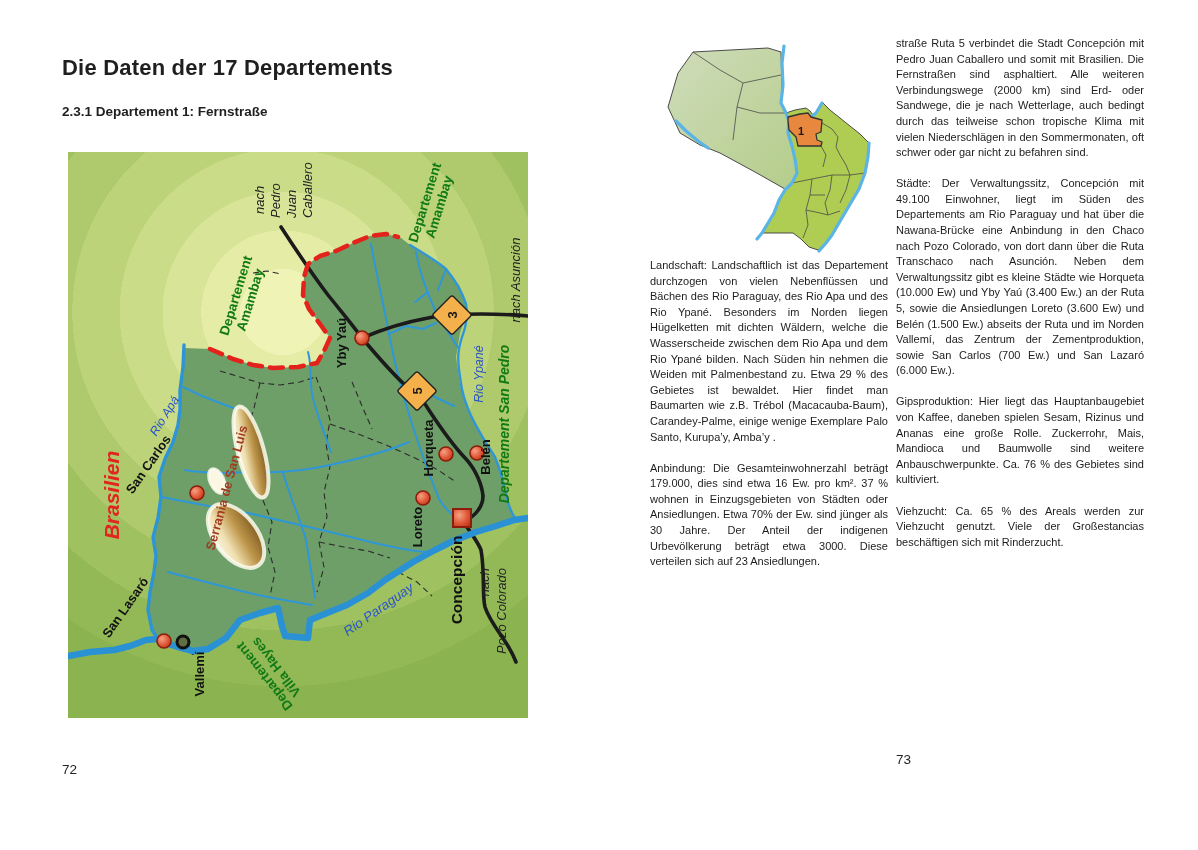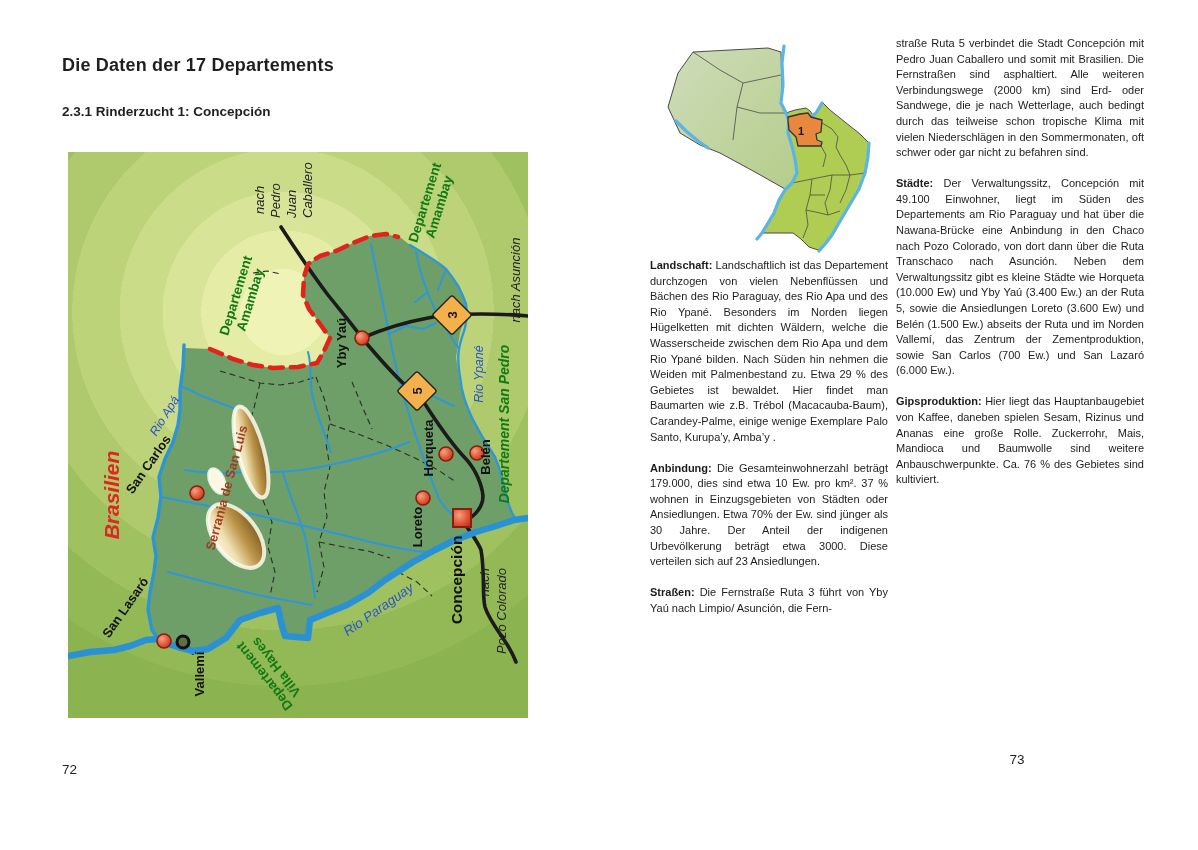--- a/index.html
+++ b/index.html
@@ -1,47 +1,47 @@
 <!DOCTYPE html>
 <html><head>
 <meta charset="utf-8">
 <style>
   html,body{margin:0;padding:0;background:#ffffff;}
   body{width:1198px;height:850px;position:relative;overflow:hidden;
        font-family:"Liberation Sans","DejaVu Sans",sans-serif;color:#1f1f1f;}
   .abs{position:absolute;}
-  #page-title{left:62px;top:55px;font-size:18px;font-weight:bold;letter-spacing:.2px;}
+  #page-title{left:62px;top:55px;font-size:22px;font-weight:bold;letter-spacing:.2px;}
   #page-subtitle{left:62px;top:104px;font-size:13.5px;font-weight:bold;}
   .pagenum{font-size:13.5px;color:#222;}
   #pagenum-left{left:62px;top:762px;}
-  #pagenum-right{left:896px;top:752px;width:242px;text-align:center;padding-right:6px;}
+  #pagenum-right{left:896px;top:752px;width:242px;text-align:left;padding-right:6px;}
   .bodycol{font-size:11px;line-height:15.6px;text-align:justify;color:#1c1c1c;}
   .bodycol p{margin:0 0 15.5px 0;}
-  .bodycol b{font-weight:bold;}
+  .bodycol b{font-weight:normal;}
   #col-middle{left:650px;top:258px;width:238px;}
   #col-right{left:896px;top:36px;width:248px;}
   #dept-map{left:68px;top:152px;}
   #inset-map{left:660px;top:25px;}
   svg text{font-family:"Liberation Sans","DejaVu Sans",sans-serif;}
   .town-label{font-size:13px;font-weight:bold;fill:#111;}
   .town-label-big{font-size:15.5px;font-weight:bold;fill:#111;}
   .dept-label{font-size:13.5px;font-weight:bold;fill:#117a15;}
   .dept-label-it{font-size:14px;font-weight:bold;font-style:italic;fill:#117a15;}
   .river-label{font-size:12.5px;font-style:italic;fill:#2a55c8;}
   .nach-label{font-size:13px;font-style:italic;fill:#222;}
   .serrania-label{font-size:13px;font-weight:bold;fill:#a03c20;}
   .brasilien-label{font-size:21px;font-weight:bold;font-style:italic;fill:#e12620;}
   .route-num{font-size:13px;font-weight:bold;fill:#1a1a1a;}
   .inset-num{font-size:11px;font-weight:bold;fill:#1a1a1a;}
 </style>
 </head>
 <body>
 
 <div class="abs" id="page-title">Die Daten der 17 Departements</div>
-<div class="abs" id="page-subtitle">2.3.1 Rinderzucht 1: Concepción</div>
+<div class="abs" id="page-subtitle">2.3.1 Departement 1: Fernstraße</div>
 
 <svg class="abs" id="dept-map" width="460" height="566" viewBox="0 0 460 566">
   <defs>
     <radialGradient id="bgGrad" gradientUnits="userSpaceOnUse" cx="215" cy="160" r="430">
       <stop offset="0%" stop-color="#eff3b6"></stop>
         <stop offset="10%" stop-color="#eff3b6"></stop>
       <stop offset="10%" stop-color="#e4eca6"></stop>
         <stop offset="19%" stop-color="#e4eca6"></stop>
       <stop offset="19%" stop-color="#d8e497"></stop>
         <stop offset="28%" stop-color="#d8e497"></stop>
@@ -245,23 +245,23 @@
     <path d="M16,96 L26,106 L38,116 L48,123"></path>
   </g>
   <path fill="#e8873e" stroke="#333" stroke-width="1.3" stroke-linejoin="round" d="
     M128,92 L140,89 L148,88 L151,92 L162,95 L161,107 L156,109 L157,115 L162,117 L161,121
     L138,121 L136,112 L129,105 L128,96 Z"></path>
   <text class="inset-num" x="141" y="110" text-anchor="middle">1</text>
 </svg>
 
 <div class="abs bodycol" id="col-middle">
   <p><b>Landschaft:</b> <span>Landschaftlich ist das Departement durchzogen von vielen Nebenflüssen und Bächen des Rio Paraguay, des Rio Apa und des Rio Ypané. Besonders im Norden liegen Hügelketten mit dichten Wäldern, welche die Wasserscheide zwischen dem Rio Apa und dem Rio Ypané bilden. Nach Süden hin nehmen die Weiden mit Palmenbestand zu. Etwa 29 % des Gebietes ist bewaldet. Hier findet man Baumarten wie z.B. Trébol (Macacauba-Baum), Carandey-Palme, einige wenige Exemplare Palo Santo, Kurupa’y, Amba’y .</span></p>
-  <p><b>Anbindung:</b> <span>Die Gesamteinwohnerzahl beträgt 179.000, dies sind etwa 10 Ew. pro km². 37 % wohnen in Einzugsgebieten von Städten oder Ansiedlungen. Etwa 70% der Ew. sind jünger als 30 Jahre. Der Anteil der indigenen Urbevölkerung beträgt etwa 3000. Diese verteilen sich auf 23 Ansiedlungen.</span></p>
-  <p><b>Straßen:</b> <span>Die Fernstraße Ruta 3 führt von Yby Yaú nach Limpio/ Asunción, die Fern-</span></p>
+  <p><b>Anbindung:</b> <span>Die Gesamteinwohnerzahl beträgt 179.000, dies sind etwa 16 Ew. pro km². 37 % wohnen in Einzugsgebieten von Städten oder Ansiedlungen. Etwa 70% der Ew. sind jünger als 30 Jahre. Der Anteil der indigenen Urbevölkerung beträgt etwa 3000. Diese verteilen sich auf 23 Ansiedlungen.</span></p>
 </div>
 
 <div class="abs bodycol" id="col-right">
   <p><b></b><span>straße Ruta 5 verbindet die Stadt Concepción mit Pedro Juan Caballero und somit mit Brasilien. Die Fernstraßen sind asphaltiert. Alle weiteren Verbindungswege (2000 km) sind Erd- oder Sandwege, die je nach Wetterlage, auch bedingt durch das teilweise schon tropische Klima mit vielen Niederschlägen in den Sommermonaten, oft schwer oder gar nicht zu befahren sind.</span></p>
   <p><b>Städte:</b> <span>Der Verwaltungssitz, Concepción mit 49.100 Einwohner, liegt im Süden des Departements am Rio Paraguay und hat über die Nawana-Brücke eine Anbindung in den Chaco nach Pozo Colorado, von dort dann über die Ruta Transchaco nach Asunción. Neben dem Verwaltungssitz gibt es kleine Städte wie Horqueta (10.000 Ew) und Yby Yaú (3.400 Ew.) an der Ruta 5, sowie die Ansiedlungen Loreto (3.600 Ew) und Belén (1.500 Ew.) abseits der Ruta und im Norden Vallemí, das Zentrum der Zementproduktion, sowie San Carlos (700 Ew.) und San Lazaró (6.000 Ew.).</span></p>
   <p><b>Gipsproduktion:</b> <span>Hier liegt das Hauptanbaugebiet von Kaffee, daneben spielen Sesam, Rizinus und Ananas eine große Rolle. Zuckerrohr, Mais, Mandioca und Baumwolle sind weitere Anbauschwerpunkte. Ca. 76 % des Gebietes sind kultiviert.</span></p>
+  <p><b>Viehzucht:</b> <span>Ca. 65 % des Areals werden zur Viehzucht genutzt. Viele der Großestancias beschäftigen sich mit Rinderzucht.</span></p>
 </div>
 
 <div class="abs pagenum" id="pagenum-right">73</div>
 
 </body></html>

